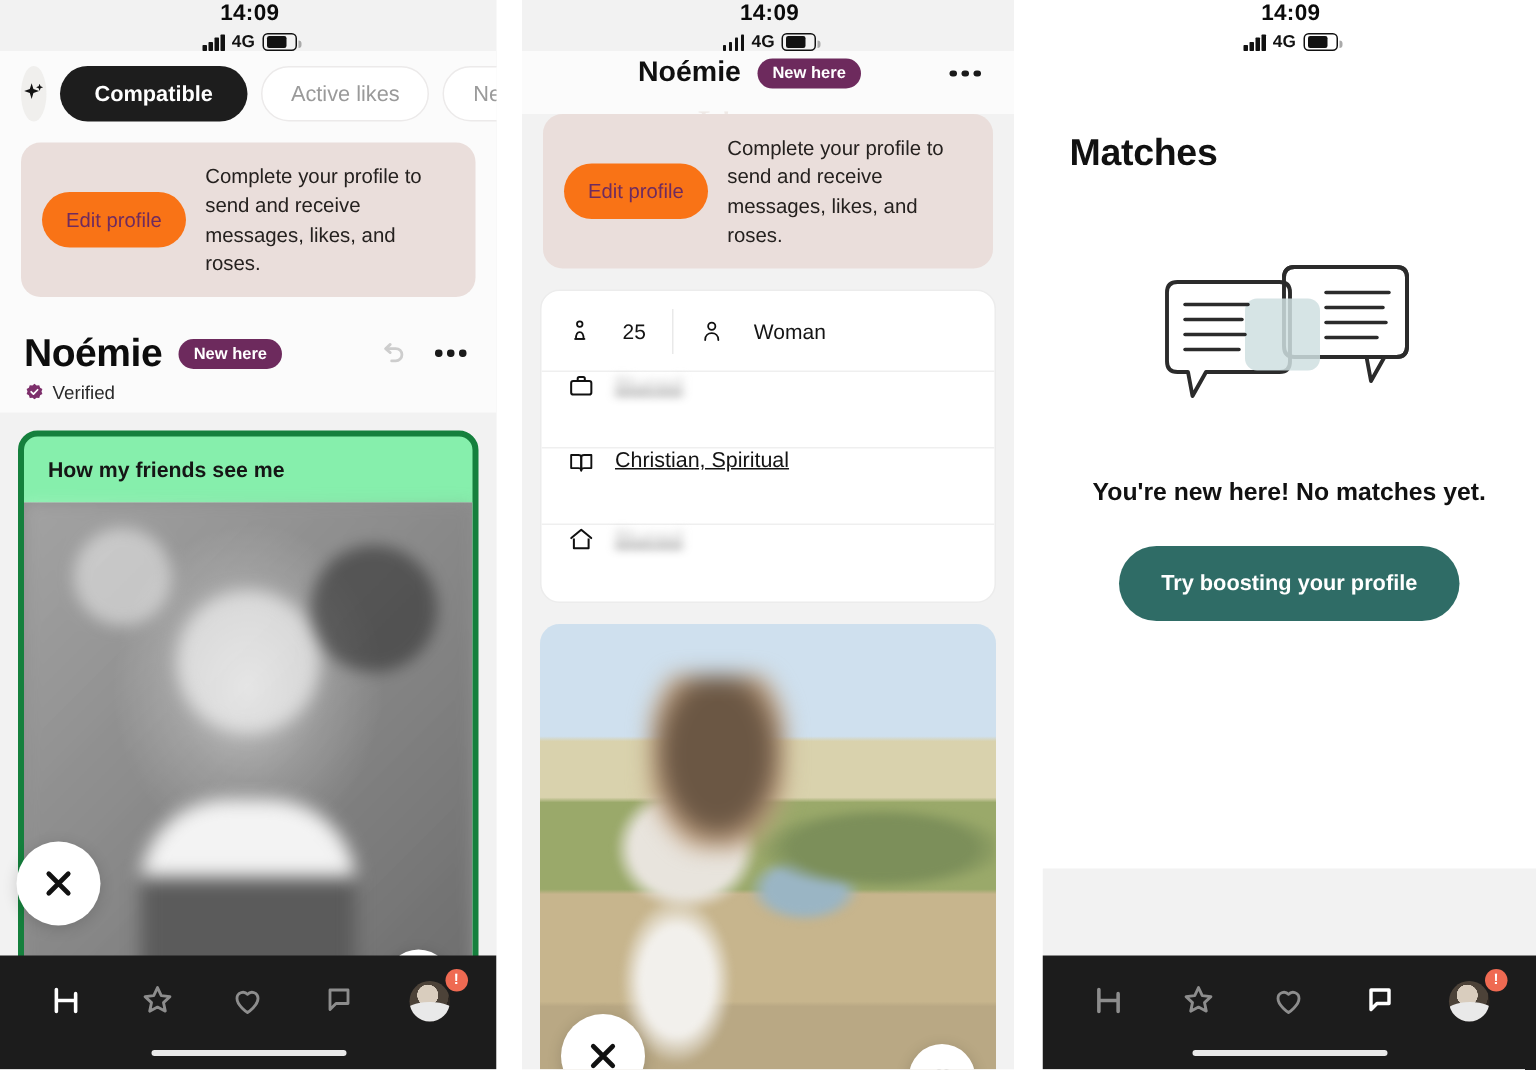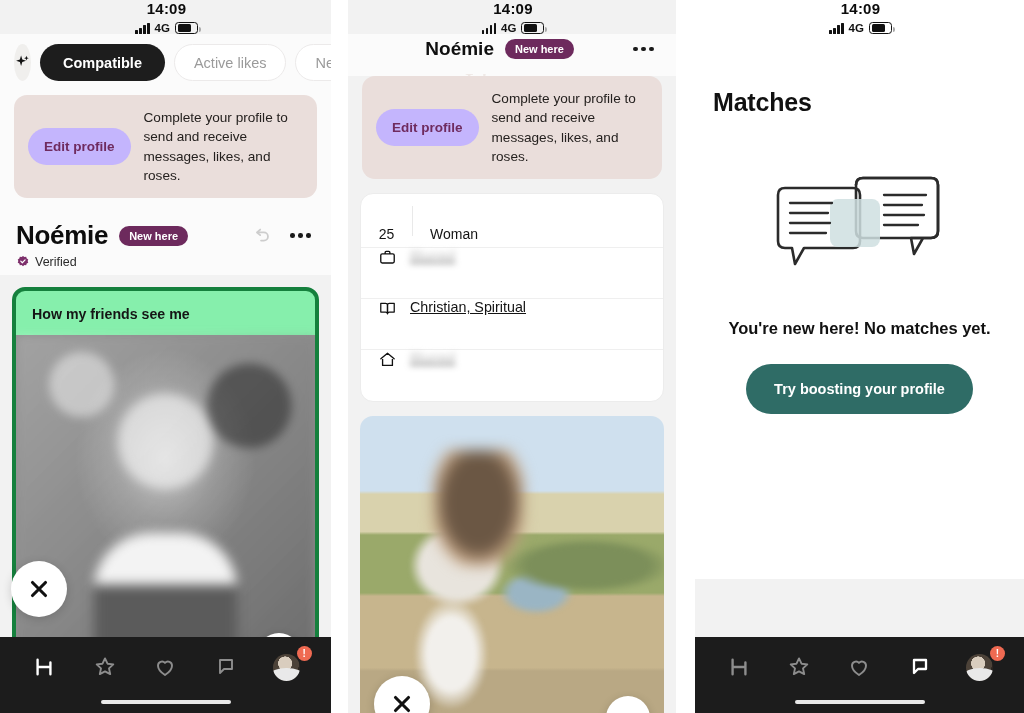--- a/index.html
+++ b/index.html
@@ -47,21 +47,21 @@
   .chip.sparkle { width: 37px; height: 37px; padding: 0; border-radius: 50%; background: #f0efed; }
   .chip.active { background: #1d1d1d; color: #fff; font-weight: bold; height: 37px; border-radius: 20px; padding: 0 23px; }
   .chip.plain { background: #fff; color: #9a9a9a; border: 1px solid #eceaea; height: 37px; border-radius: 20px; }
   .chip.cut { margin-right: -30px; }
 
   .promo {
     margin: 0 14px; background: #eadedb; border-radius: 13px;
     display: flex; align-items: center; gap: 13px; padding: 13px 14px;
   }
   .edit-btn {
-    background: #c4b5fd; color: #6f2b5f; font-weight: bold; font-size: 13.5px;
+    background: #f97316; color: #6f2b5f; font-weight: normal; font-size: 13.5px;
     border-radius: 20px; padding: 11px 16px; white-space: nowrap; border: none;
     font-family: "Liberation Sans", sans-serif; cursor: pointer;
   }
   .promo-text { font-size: 13.6px; line-height: 1.42; color: #25211f; }
 
   .namerow { display: flex; align-items: center; padding: 22px 16px 0 16px; }
   .pname { font-size: 26px; font-weight: bold; color: #0d0d0d; letter-spacing: -.3px; }
   .newhere {
     background: #6d2a5d; color: #fff; font-size: 11px; font-weight: bold;
     padding: 4px 10px; border-radius: 11px; margin-left: 11px; white-space: nowrap;
@@ -140,21 +140,21 @@
   .ghost-text {
     position: absolute; top: 34px; left: 0; right: 0; text-align: center;
     font-family: "Liberation Serif", serif; font-size: 26px; color: #efe9e6;
     letter-spacing: 1px; pointer-events: none;
   }
   .p2-promo { margin: 0 14px; position: relative; z-index: 3; }
   .attr-card { margin: 14px 12px 0 12px; background: #fff; border-radius: 13px; overflow: hidden; border: 1px solid #ececec; }
   .attr-row-top { display: flex; align-items: center; height: 54px; border-bottom: 1px solid #efefef; overflow: hidden; }
   .attr-cell {
     display: flex; align-items: center; gap: 20px; padding: 0 17px; height: 30px;
-    border-right: 1px solid #e9e9e9; font-size: 14px; color: #141414; white-space: nowrap; flex-direction: column;
+    border-right: 1px solid #e9e9e9; font-size: 14px; color: #141414; white-space: nowrap;
   }
   .attr-cell:last-child { border-right: none; }
   .attr-row { display: flex; gap: 13px; height: 51px; padding: 0 17px; border-bottom: 1px solid #efefef; font-size: 14.3px; color: #141414; text-decoration: underline; }
   .attr-row:last-child { border-bottom: none; }
   .blurred { color: #bdbdbd; filter: blur(3.2px); font-size: 14px; }
   .p2-photo {
     margin: 14px 12px 0 12px; height: 340px; border-radius: 13px 13px 0 0; position: relative; overflow: hidden;
     background:
       linear-gradient(180deg, #cfe0ee 0 22%, #d9d2ad 23% 34%, #9aa96a 35% 52%, #c7b58d 53% 74%, #b9a884 75% 100%);
   }

